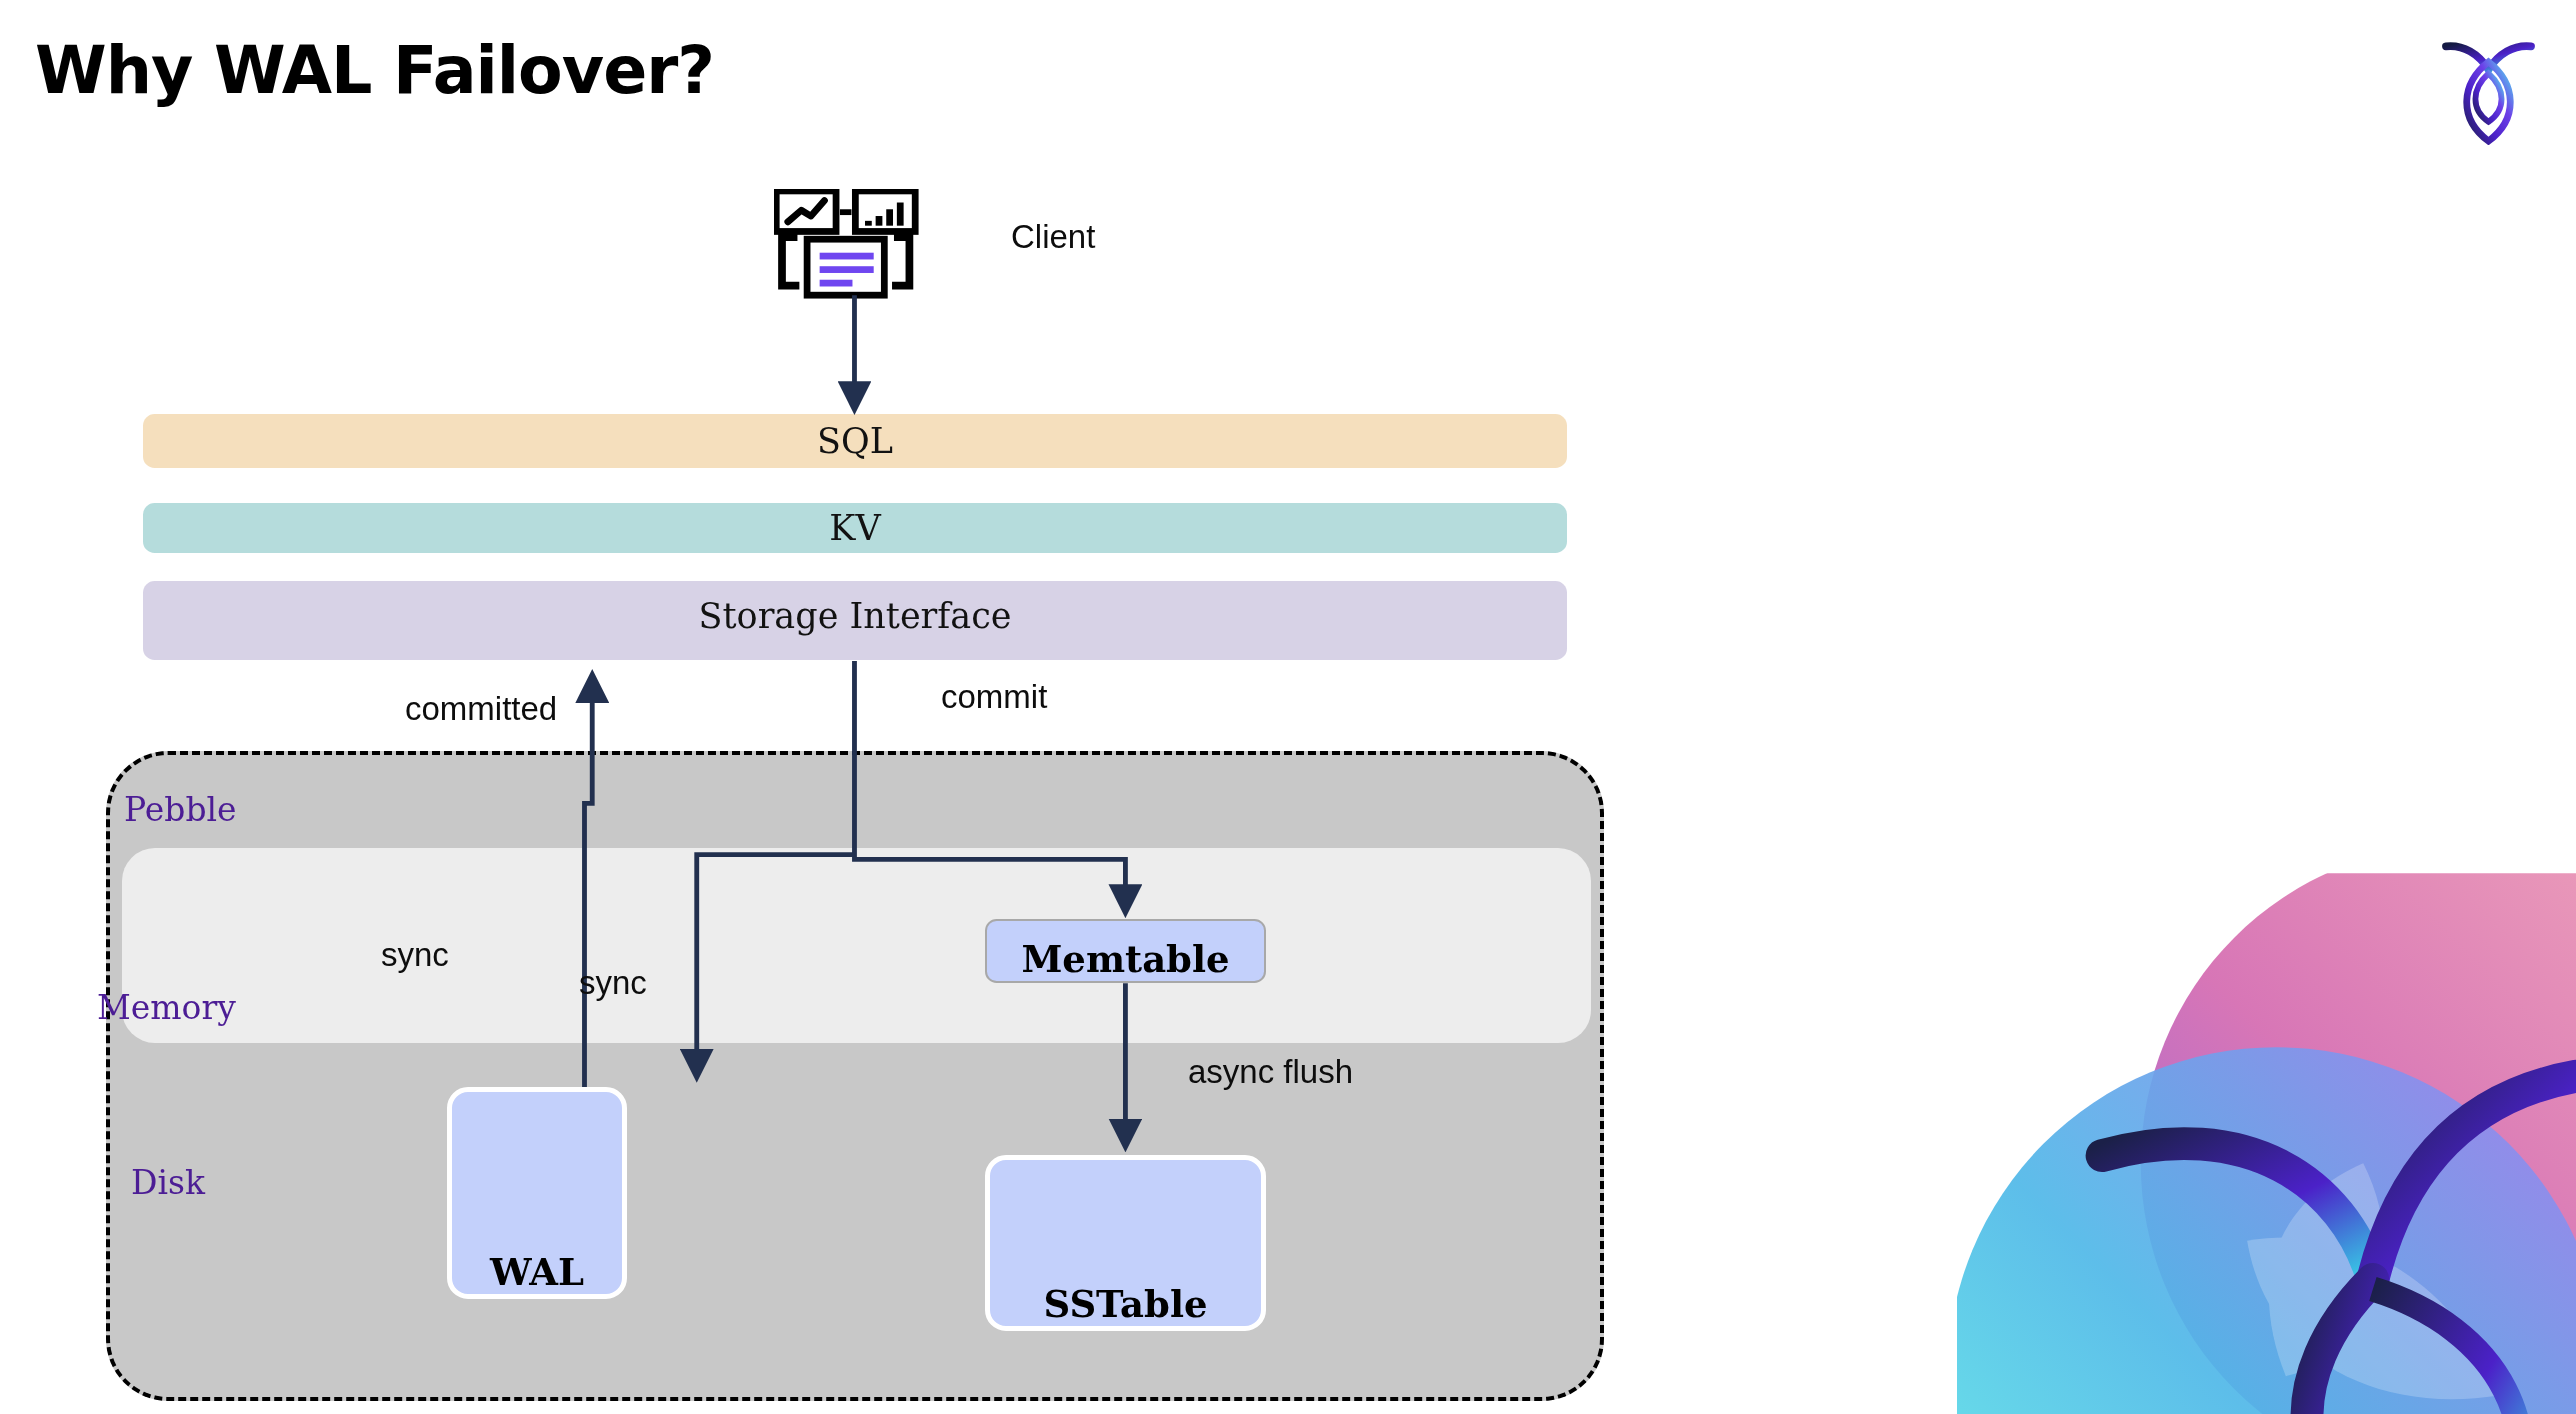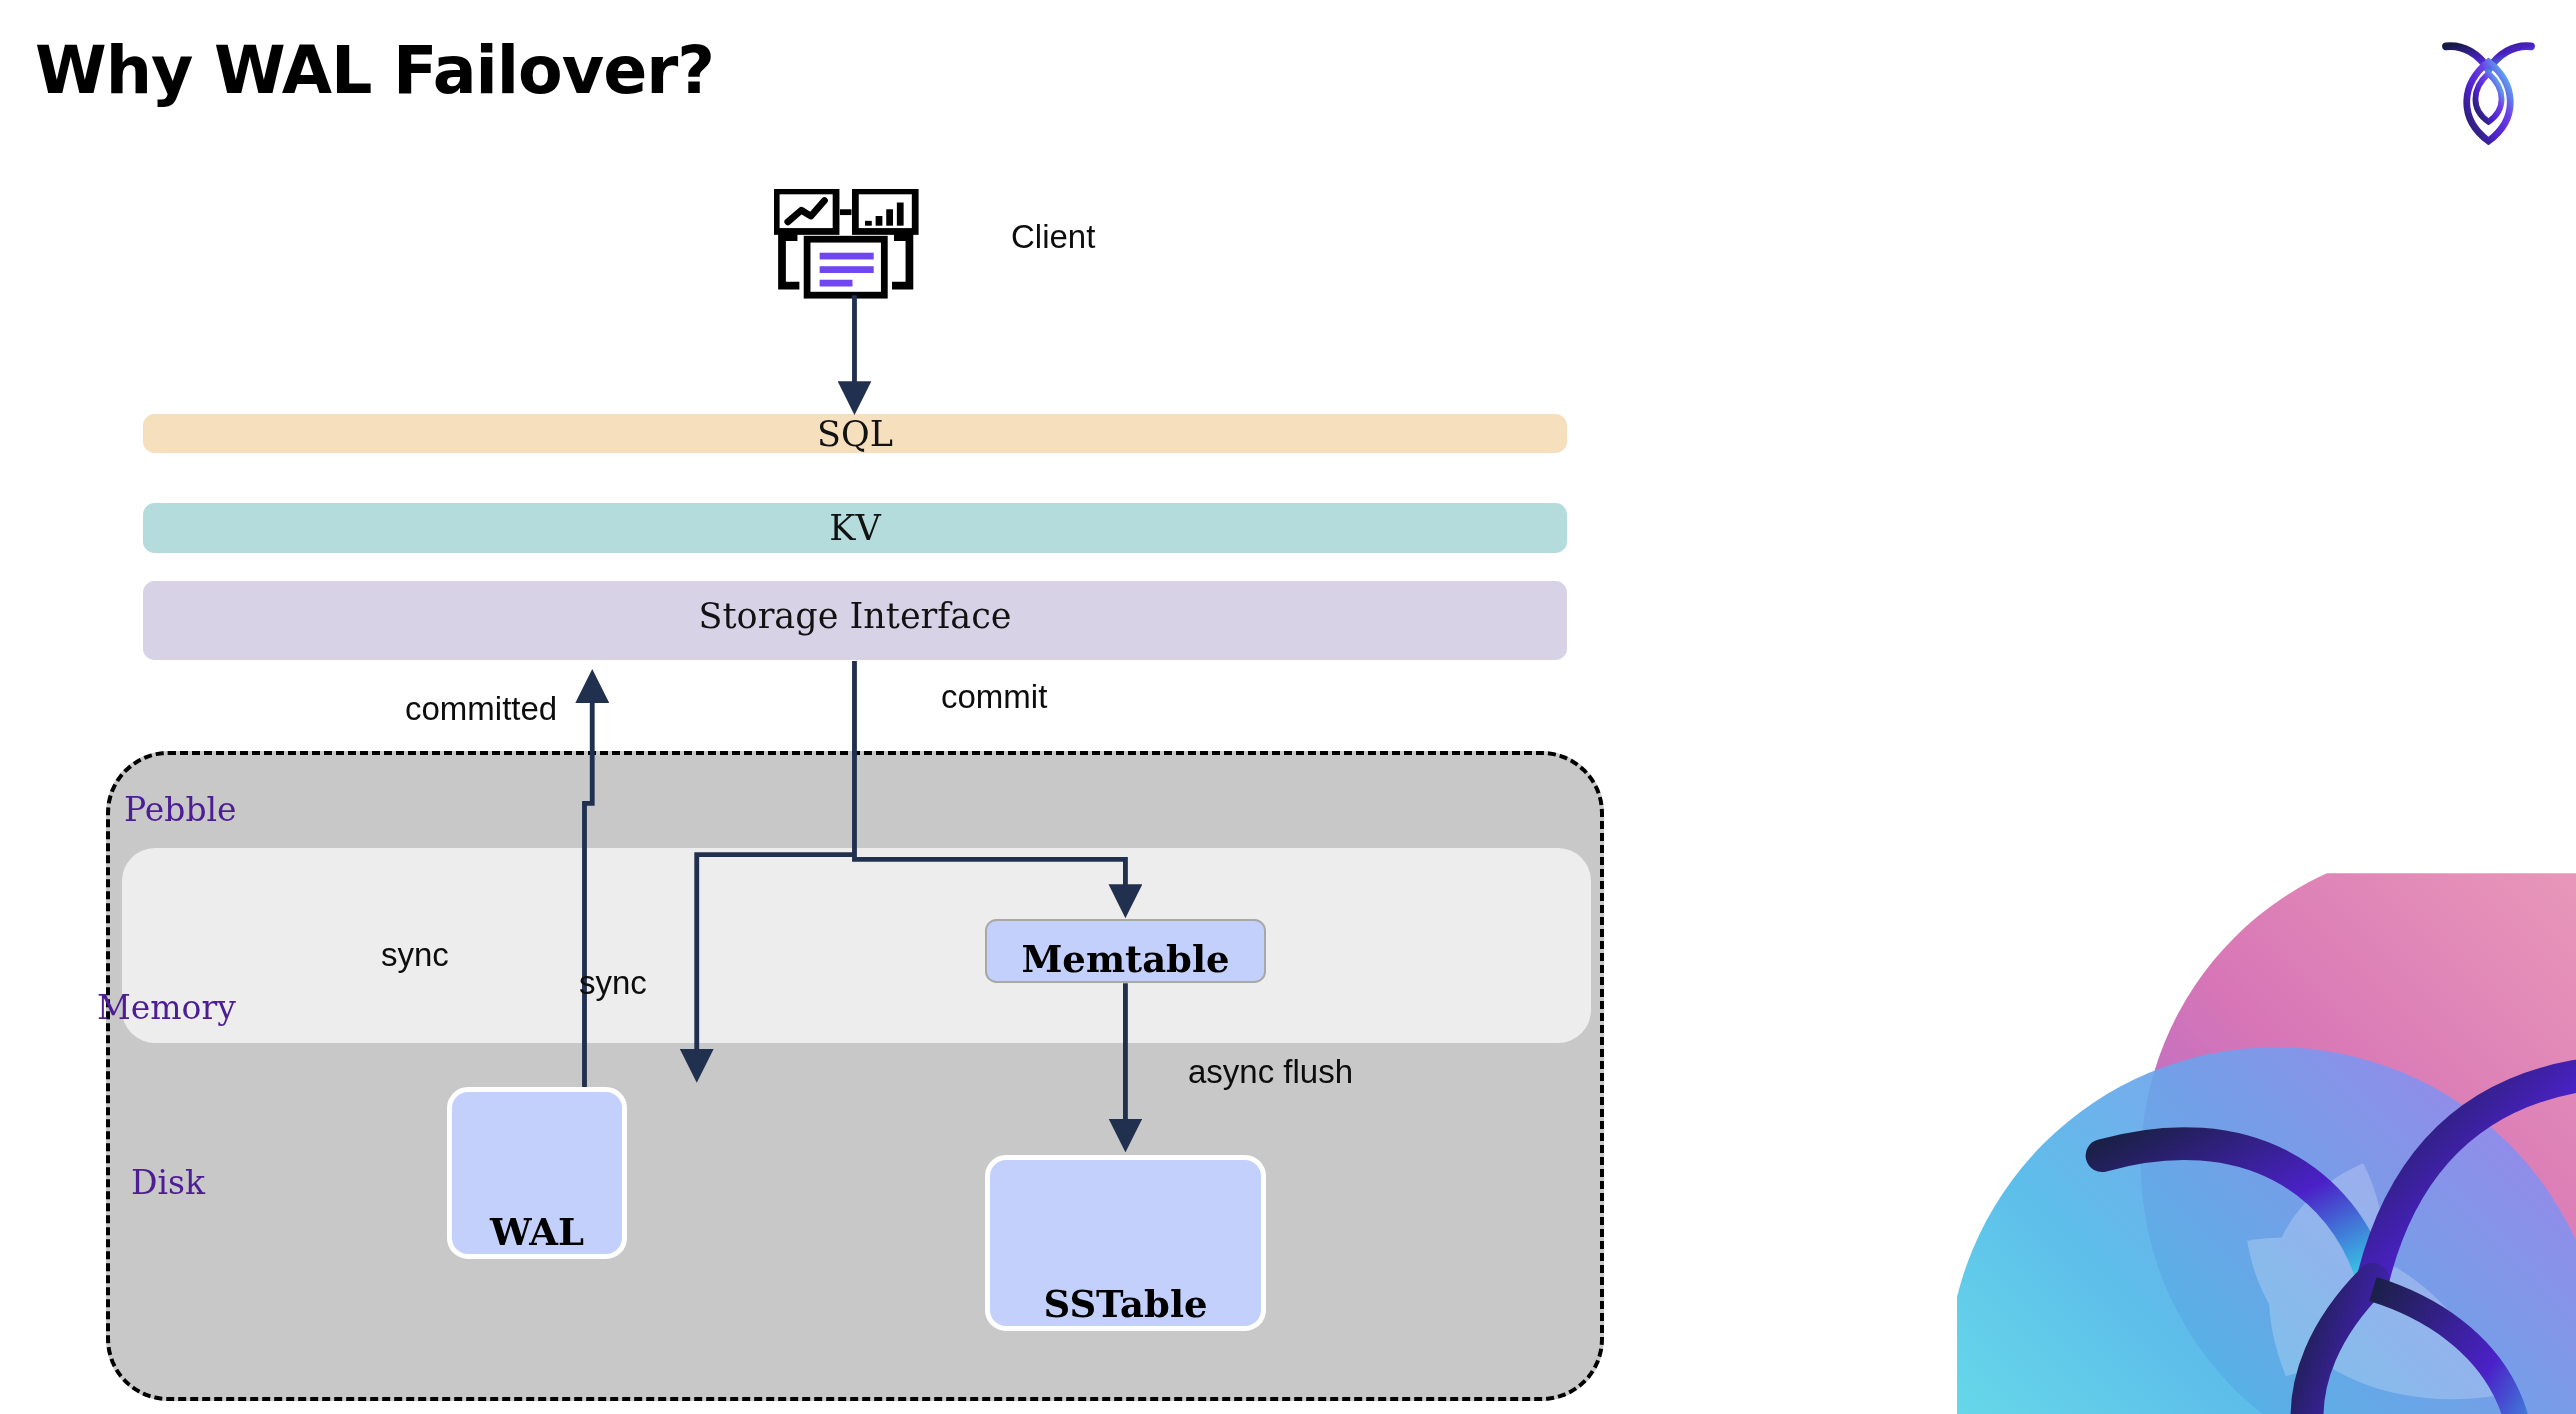--- a/index.html
+++ b/index.html
@@ -74,21 +74,21 @@
     left: 143px;
     width: 1424px;
     border-radius: 11.6px;
     display: flex;
     align-items: center;
     justify-content: center;
     font-family: "DejaVu Serif", serif;
     font-size: 35px;
     color: #121212;
   }
-  .layer-sql     { top: 414px; height: 39px; background: #f5dfbd; }
+  .layer-sql     { top: 414px; height: 54px; background: #f5dfbd; }
   .layer-kv      { top: 503px; height: 50px; background: #b5dcdc; }
   .layer-storage { top: 581px; height: 79px; background: #d7d2e6; }
   .layer-storage .layer-text { margin-top: -9.7px; }
 
   
   .pebble-box {
     position: absolute;
     left: 106px;
     top: 751px;
     width: 1498px;
@@ -146,21 +146,21 @@
   }
   .node-memtable {
     left: 985px; top: 919px;
     width: 281px; height: 64px;
     border: 2.9px solid #a8a8a8;
     border-radius: 11.6px;
     font-size: 37px;
   }
   .node-wal {
     left: 447px; top: 1087px;
-    width: 180px; height: 172px;
+    width: 180px; height: 212px;
     border: 5.8px solid #ffffff;
     border-radius: 21px;
     font-size: 37px;
   }
   .node-sstable {
     left: 985px; top: 1155px;
     width: 281px; height: 176px;
     border: 5.8px solid #ffffff;
     border-radius: 21px;
     font-size: 37px;

